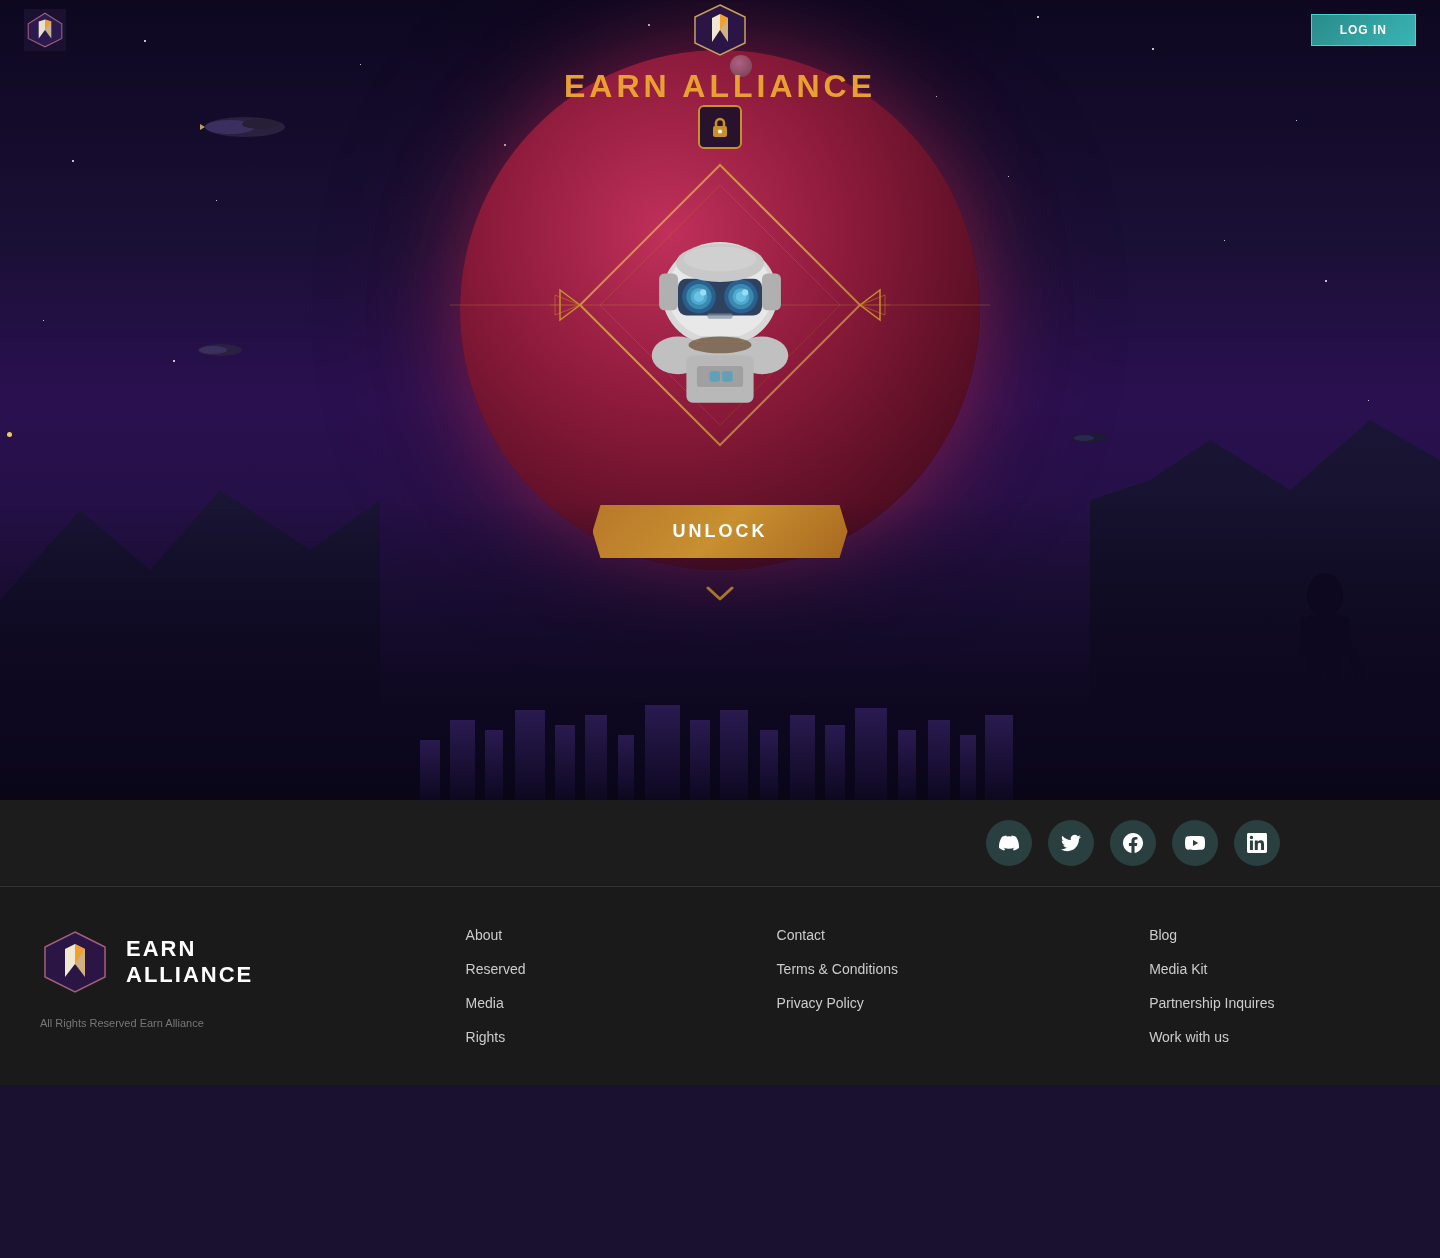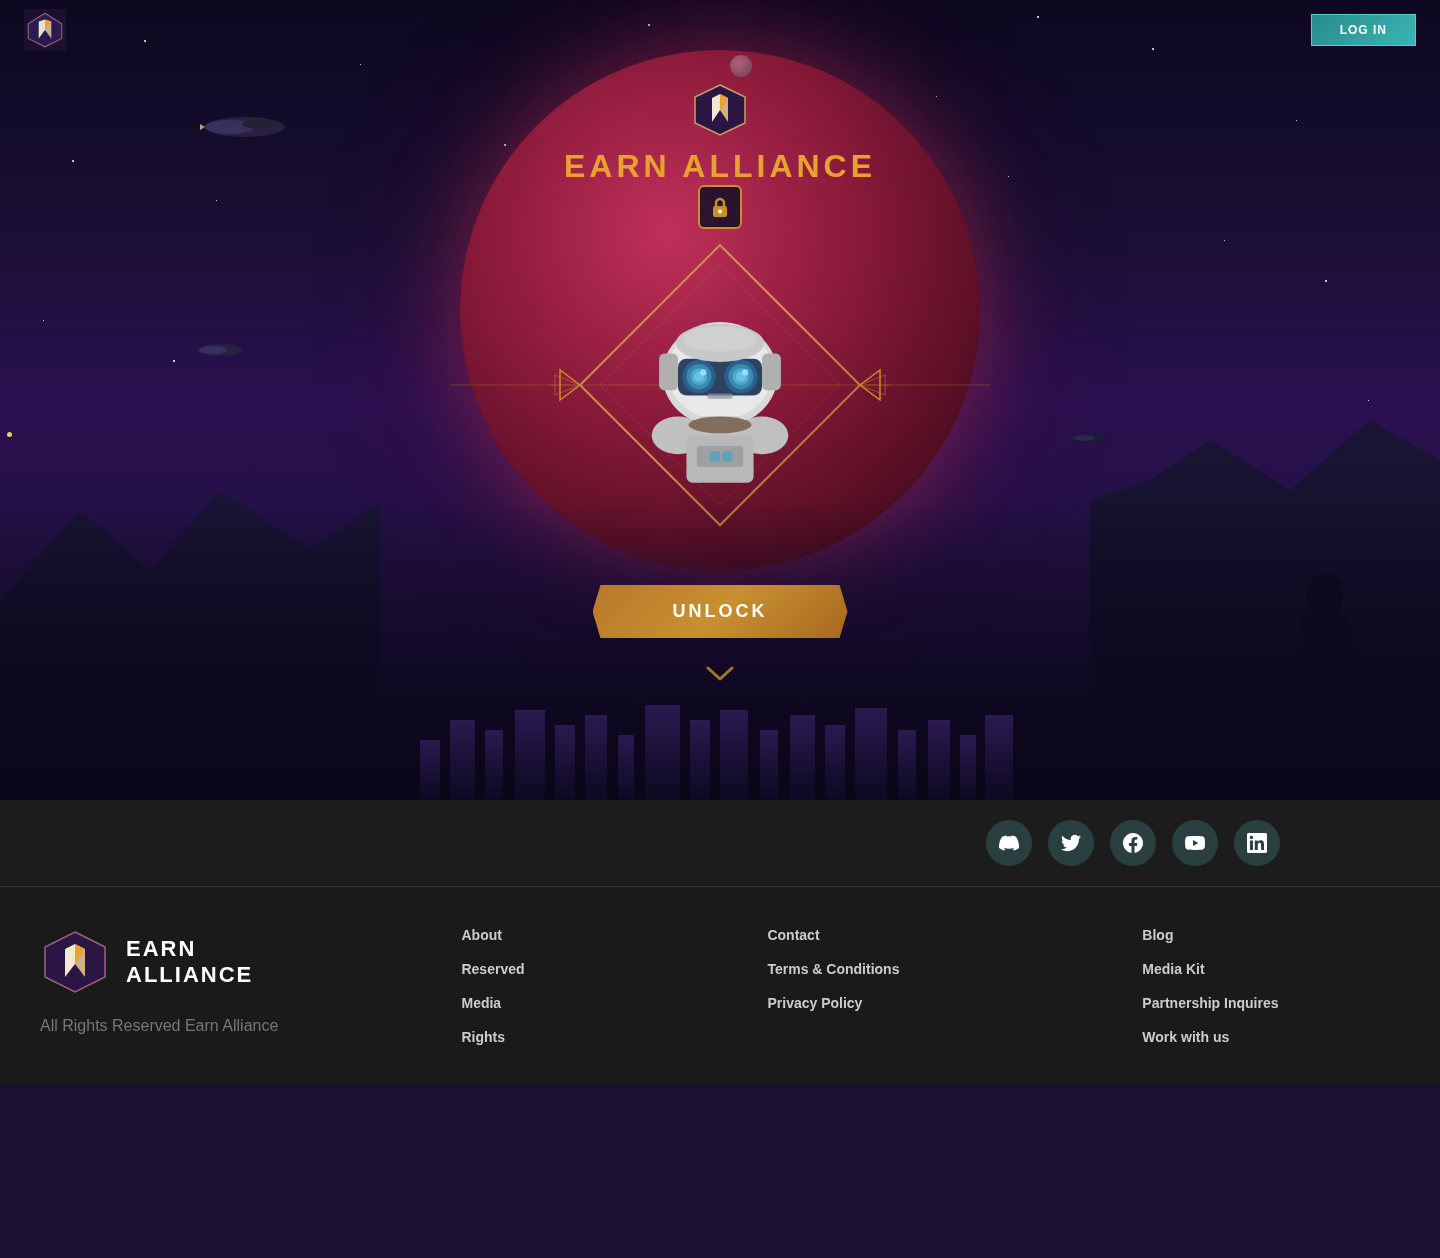--- a/index.html
+++ b/index.html
@@ -134,21 +134,20 @@
     }
 
     
     .center-content {
       position: absolute;
       top: 0; left: 0; right: 0; bottom: 0;
       display: flex;
       flex-direction: column;
       align-items: center;
       justify-content: flex-start;
-      padding-top: 80px;
     }
 
     .brand-logo-icon {
       width: 60px;
       height: 60px;
       margin-bottom: 8px;
     }
 
     .brand-name {
       font-size: 32px;
@@ -290,21 +289,21 @@
       height: 70px;
     }
     .footer-brand-text {
       font-size: 22px;
       font-weight: 900;
       color: #fff;
       letter-spacing: 2px;
       line-height: 1.2;
     }
     .footer-copyright {
-      font-size: 16px;
+      font-size: 11px;
       color: #777;
       margin-top: 10px;
     }
 
     .footer-nav-cols {
       display: flex;
       flex: 1;
       justify-content: space-around;
     }
 
@@ -312,21 +311,21 @@
       display: flex;
       flex-direction: column;
       gap: 18px;
     }
 
     .footer-link {
       color: #ccc;
       font-size: 14px;
       text-decoration: none;
       cursor: pointer;
-      font-weight: 700;
+      font-weight: 400;
     }
 
     
     svg.terrain-svg {
       width: 100%;
       height: 100%;
     }
 
     
     .landscape-area {

